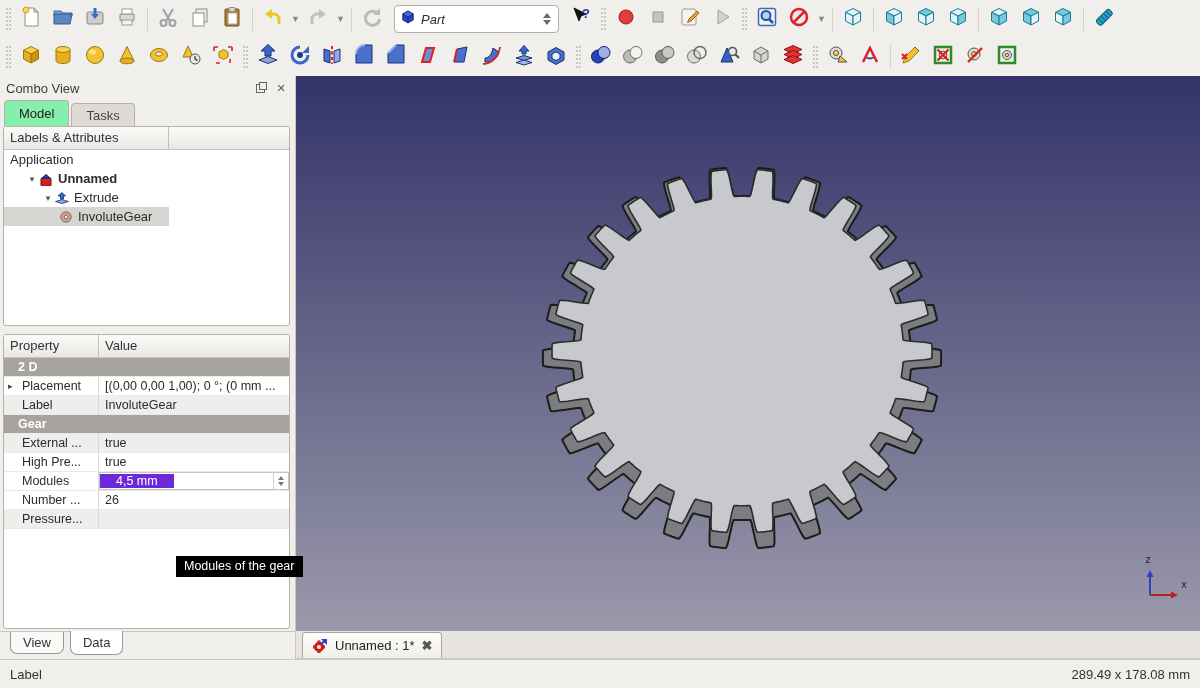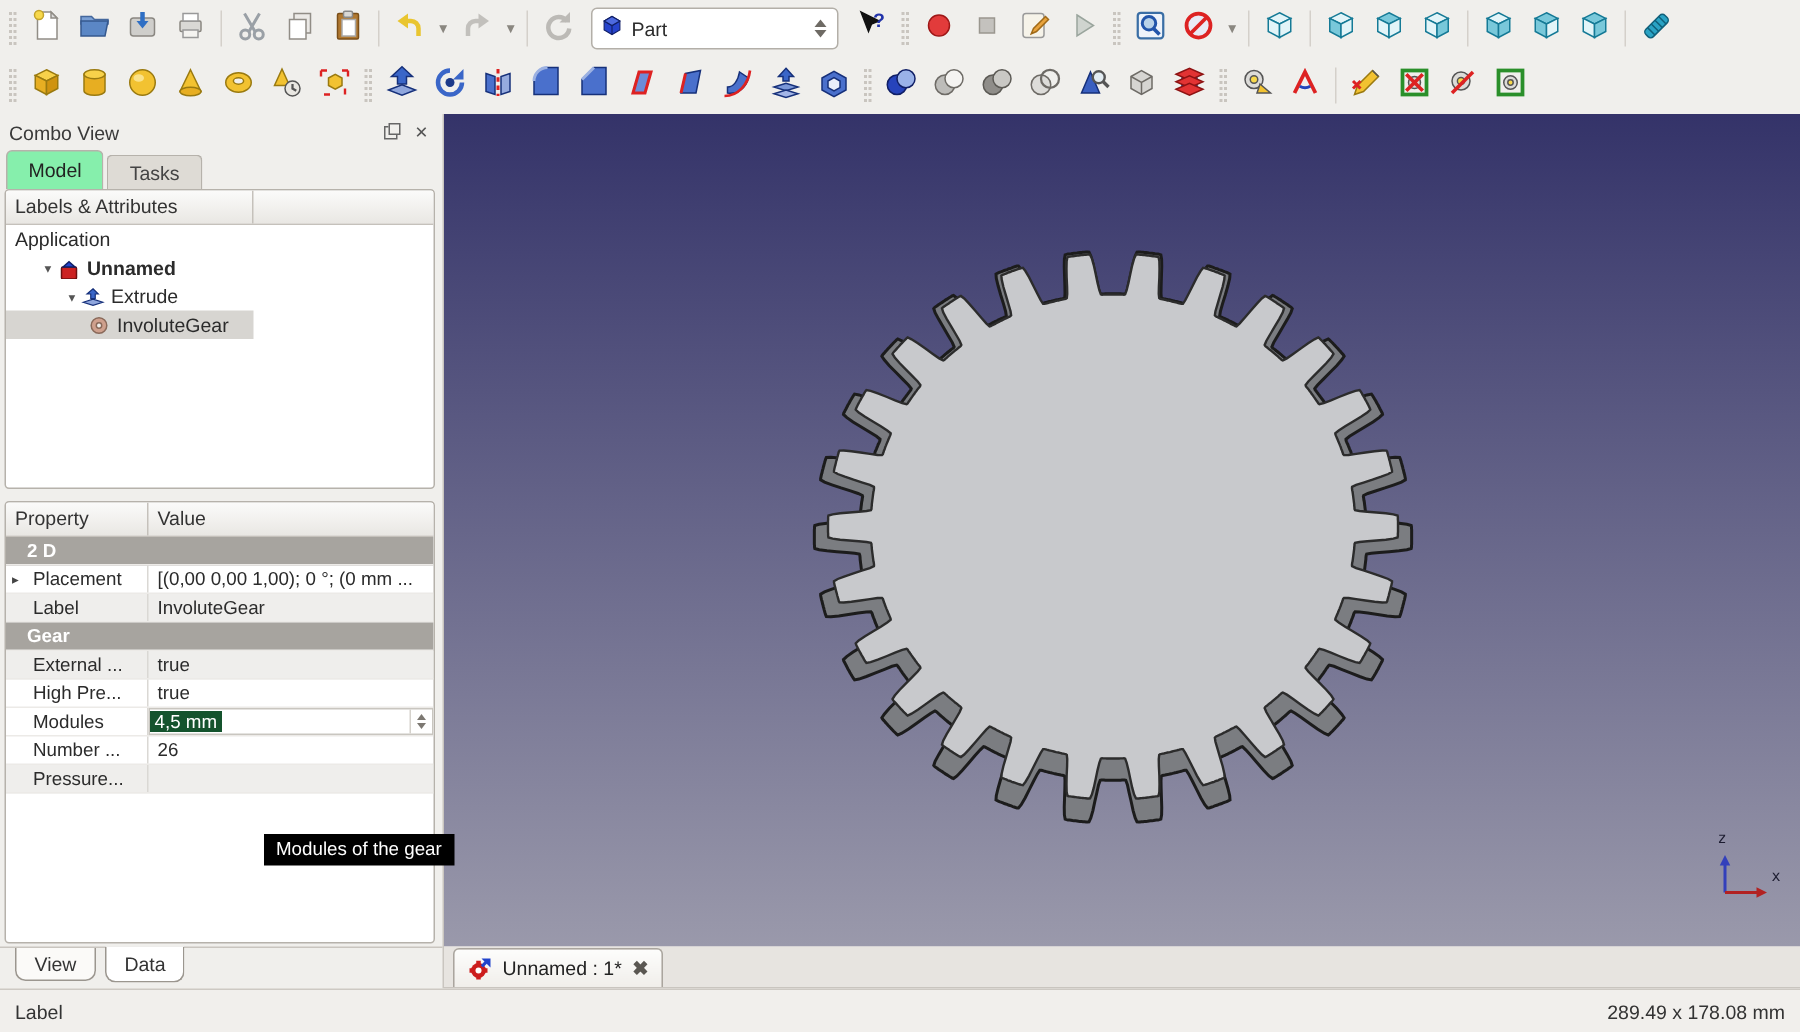--- a/index.html
+++ b/index.html
@@ -7,21 +7,21 @@
   body { position:relative; background:#efedea; font-family:"Liberation Sans",sans-serif; color:#2b2b2b; }
 
   
   .toolbar { position:absolute; left:0; right:0; display:flex; align-items:center; background:#f0efec; padding-left:2px; }
   #toolbar1 { top:0; height:38px; }
   #toolbar2 { top:38px; height:38px; }
   .tb-btn { width:32px; height:30px; display:flex; align-items:center; justify-content:center; border-radius:3px; flex:none; }
   .tb-dd { width:13px; height:30px; display:flex; align-items:center; justify-content:center; color:#8a8780; font-size:9px; flex:none; }
   .tb-sep { width:1px; height:24px; background:#d4d0ca; margin:0 4px; flex:none; }
   .tb-handle { width:5px; height:22px; border-left:2px dotted #c9c5bf; border-right:2px dotted #c9c5bf; margin:0 4px; flex:none; }
-  .tb-combo { height:28px; min-width:165px; background:#fff; border:1px solid #b3afa8; border-radius:4px; display:flex; align-items:center; padding:0 4px; margin:0 6px; flex:none; }
+  .tb-combo { height:28px; min-width:165px; background:#fff; border:1px solid #b3afa8; border-radius:4px; display:flex; align-items:center; padding:0 4px; margin:0 6px; flex:none;font-style:italic; }
   .tb-combo .lbl { font-size:13px; padding-left:4px; flex:1; }
   .tb-combo .steppers { display:flex; flex-direction:column; align-items:center; gap:2px; padding:0 3px; }
   .tri-up { width:0;height:0;border-left:4px solid transparent;border-right:4px solid transparent;border-bottom:5px solid #6e6a64; }
   .tri-dn { width:0;height:0;border-left:4px solid transparent;border-right:4px solid transparent;border-top:5px solid #6e6a64; }
 
   
   #dock { position:absolute; left:0; top:76px; width:296px; height:583px; background:#f0efec; border-right:1px solid #c9c5bf; display:flex; flex-direction:column; }
   .dock-title { height:24px; display:flex; align-items:center; padding:0 6px; font-size:13px; color:#3a3a3a; }
   .dock-title .sp { flex:1; }
   .dt-btn { width:16px; height:14px; display:flex; align-items:center; justify-content:center; margin-left:5px; color:#555; font-size:11px; }
@@ -42,21 +42,21 @@
   .tw-icon { width:16px; height:14px; flex:none; margin-right:4px; }
 
   #prop-panel { flex:1; margin-top:8px; display:flex; flex-direction:column; }
   .pg-row { height:19px; display:flex; font-size:12.5px; align-items:stretch; border-bottom:1px solid #eceae7; }
   .pg-row.shade { background:#efeeec; }
   .pg-group { background:#a7a49f; color:#fff; font-weight:bold; padding-left:14px; display:flex; align-items:center; }
   .pg-name { width:95px; flex:none; padding-left:18px; display:flex; align-items:center; border-right:1px solid #dad8d4; overflow:hidden; white-space:nowrap; position:relative; }
   .pg-exp { position:absolute; left:4px; font-size:9px; color:#444; }
   .pg-val { flex:1; padding-left:6px; display:flex; align-items:center; overflow:hidden; white-space:nowrap; }
   .pg-spin { flex:1; height:100%; background:#fff; display:flex; align-items:center; border:1px solid #c9c6c0; }
-  .pg-spin .sel { background:#14532d; color:#fff; padding:0 3px; font-size:12.5px; }
+  .pg-spin .sel { background:#6d28d9; color:#fff; padding:0 16px; font-size:12.5px; }
   .pg-spin .sp { flex:1; }
   .pg-spin .steppers { width:15px; height:100%; border-left:1px solid #d5d2cc; display:flex; flex-direction:column; align-items:center; justify-content:center; gap:2px; }
   .mini-up { width:0;height:0;border-left:3px solid transparent;border-right:3px solid transparent;border-bottom:4px solid #7c7872; }
   .mini-dn { width:0;height:0;border-left:3px solid transparent;border-right:3px solid transparent;border-top:4px solid #7c7872; }
 
   .bottom-tabs { height:28px; display:flex; align-items:flex-start; padding-left:10px; border-top:1px solid #c9c5bf; margin-top:2px; }
   .btab { height:22px; padding:0 12px; font-size:13px; display:flex; align-items:center; background:#fbfaf8; border:1px solid #9b968f; border-top:none; border-radius:0 0 7px 7px; margin-right:6px; color:#333; }
   .btab.active { margin-top:-1px; height:24px; background:#fff; }
 
   

